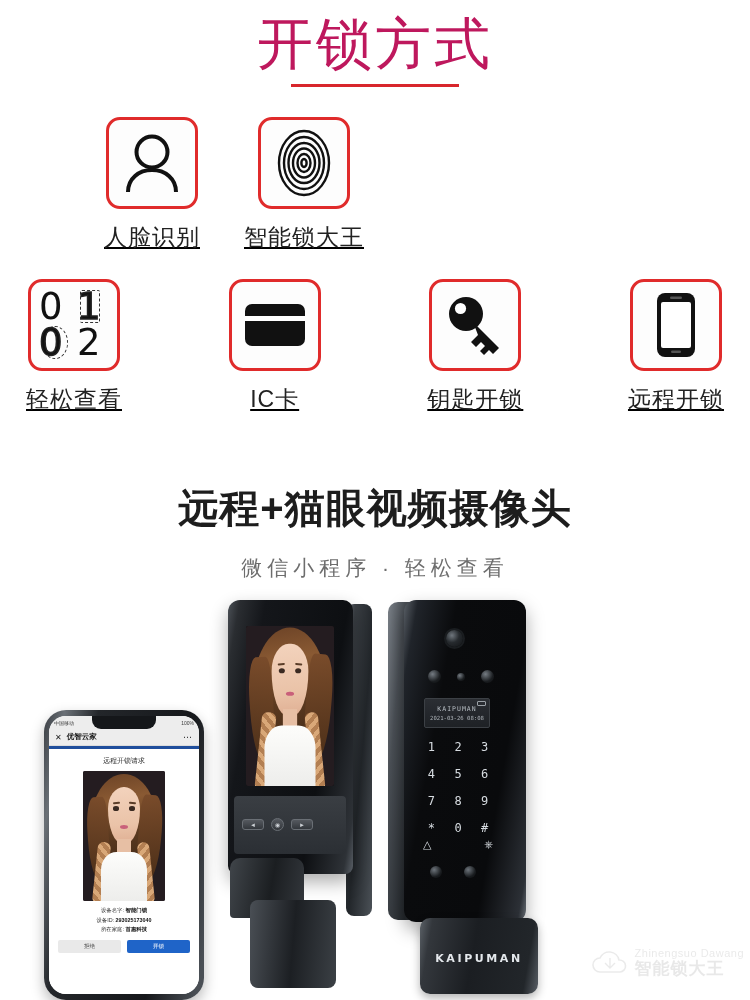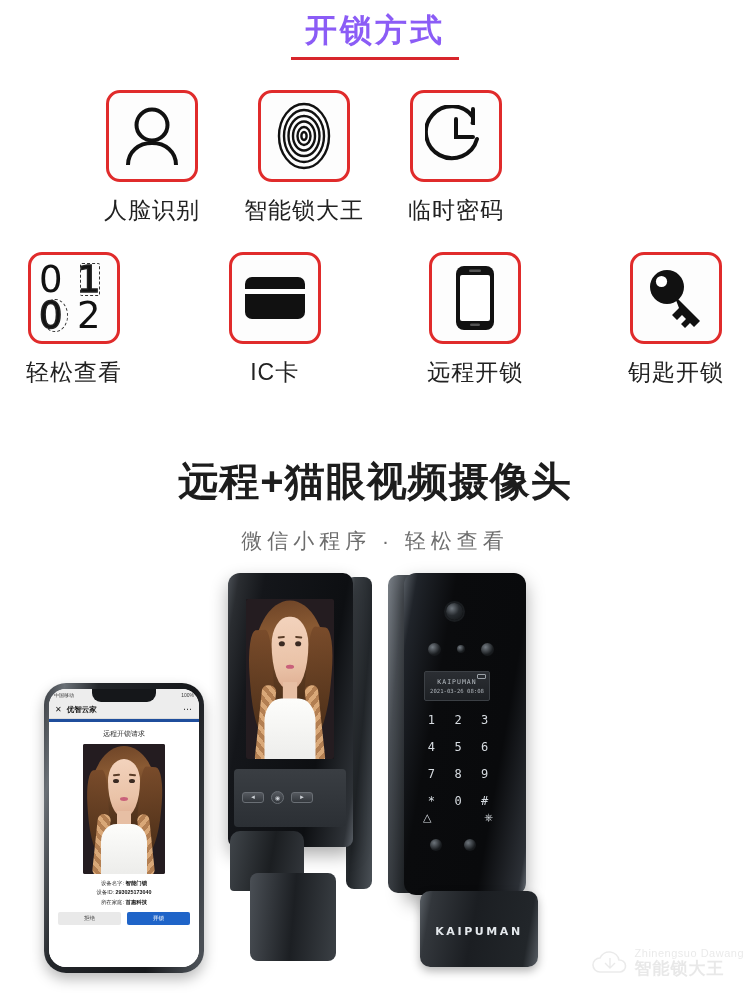--- a/index.html
+++ b/index.html
@@ -7,35 +7,35 @@
     width: 750px; height: 1000px;
     background: #ffffff;
     font-family: "Liberation Sans", "DejaVu Sans", sans-serif;
     overflow: hidden;
   }
   #page { position: relative; width: 750px; height: 1000px; background:#fff; }
 
   
   .sec1-title-wrap { padding-top: 12px; text-align: center; }
   .sec1-title {
-    font-size: 32px; font-weight: 700; color: #8b5cf6;
+    font-size: 56px; font-weight: 400; color: #be185d;
     letter-spacing: 3px; line-height: 1.15;
   }
   .title-rule {
     width: 168px; height: 3px; background: #d8262c;
     margin: 8px auto 0;
   }
 
   
   .grid { padding: 0 10px; }
   .row { display: flex; }
   .row1 { justify-content: flex-start; padding-left: 92px; gap: 52px; margin-top: 30px; }
   .row2 { justify-content: space-between; padding: 0 14px; margin-top: 26px; }
 
-  .cell { width: 100px; display: flex; flex-direction: column; align-items: center; }
+  .cell { width: 100px; display: flex; flex-direction: column; align-items: center; text-decoration: underline; }
   .tile {
     width: 92px; height: 92px;
     border: 3px solid #e02b2b;
     border-radius: 14px;
     background: #fdfdfd;
     display: flex; align-items: center; justify-content: center;
     position: relative;
   }
   .tile svg { display: block; }
   .cell-label {
@@ -311,32 +311,20 @@
                 <ellipse cx="29" cy="34" rx="11" ry="14.5"></ellipse>
                 <ellipse cx="29" cy="34" rx="6.5" ry="9"></ellipse>
                 <ellipse cx="29" cy="34" rx="2.6" ry="4"></ellipse>
               </g>
             </svg>
           </span>
         </div>
         <div class="cell-label">智能锁大王</div>
       </div>
 
-      <div class="cell">
-        <div class="tile">
-          <span>
-            <svg width="62" height="62" viewBox="0 0 62 62">
-              <path d="M48 12A26 26 0 1 0 52 34" fill="none" stroke="#111" stroke-width="4" stroke-linecap="round"></path>
-              <path d="M48 4v14h-0.5" fill="none" stroke="#111" stroke-width="4" stroke-linecap="round"></path>
-              <path d="M31 14v18h17" fill="none" stroke="#111" stroke-width="4" stroke-linecap="round"></path>
-            </svg>
-          </span>
-        </div>
-        <div class="cell-label">临时密码</div>
-      </div>
 
 
     </div>
 
     <div class="row row2">
 
       <div class="cell">
         <div class="tile">
           <span class="decoy">
             <span class="d0">0</span>
@@ -358,42 +346,42 @@
               <rect x="1" y="13" width="60" height="5" fill="#fff"></rect>
             </svg>
           </span>
         </div>
         <div class="cell-label">IC卡</div>
       </div>
 
       <div class="cell">
         <div class="tile">
           <span>
+            <svg width="60" height="62" viewBox="0 0 60 62">
+              <circle cx="21" cy="20" r="17" fill="#111"></circle>
+              <circle cx="15.5" cy="14.5" r="5.6" fill="#fff"></circle>
+              <path d="M28 28l26 26-6 6-4-4-5 5-4-4 5-5-4-4-5 5-5-5 7-7z" fill="#111"></path>
+            </svg>
+          </span>
+        </div>
+        <div class="cell-label">钥匙开锁</div>
+      </div>
+
+      <div class="cell">
+        <div class="tile">
+          <span>
             <svg width="40" height="66" viewBox="0 0 40 66">
               <rect x="1" y="1" width="38" height="64" rx="8" fill="#111"></rect>
               <rect x="5" y="10" width="30" height="46" rx="2" fill="#fff"></rect>
               <rect x="14" y="4.4" width="12" height="2.6" rx="1.3" fill="#555"></rect>
               <rect x="15" y="58.4" width="10" height="2.6" rx="1.3" fill="#555"></rect>
             </svg>
           </span>
         </div>
         <div class="cell-label">远程开锁</div>
-      </div>
-
-      <div class="cell">
-        <div class="tile">
-          <span>
-            <svg width="60" height="62" viewBox="0 0 60 62">
-              <circle cx="21" cy="20" r="17" fill="#111"></circle>
-              <circle cx="15.5" cy="14.5" r="5.6" fill="#fff"></circle>
-              <path d="M28 28l26 26-6 6-4-4-5 5-4-4 5-5-4-4-5 5-5-5 7-7z" fill="#111"></path>
-            </svg>
-          </span>
-        </div>
-        <div class="cell-label">钥匙开锁</div>
       </div>
 
 
     </div>
   </div>
 
   <div class="sec2">
     <div class="sec2-title">远程+猫眼视频摄像头</div>
     <div class="sec2-sub">微信小程序 · 轻松查看</div>
   </div>

